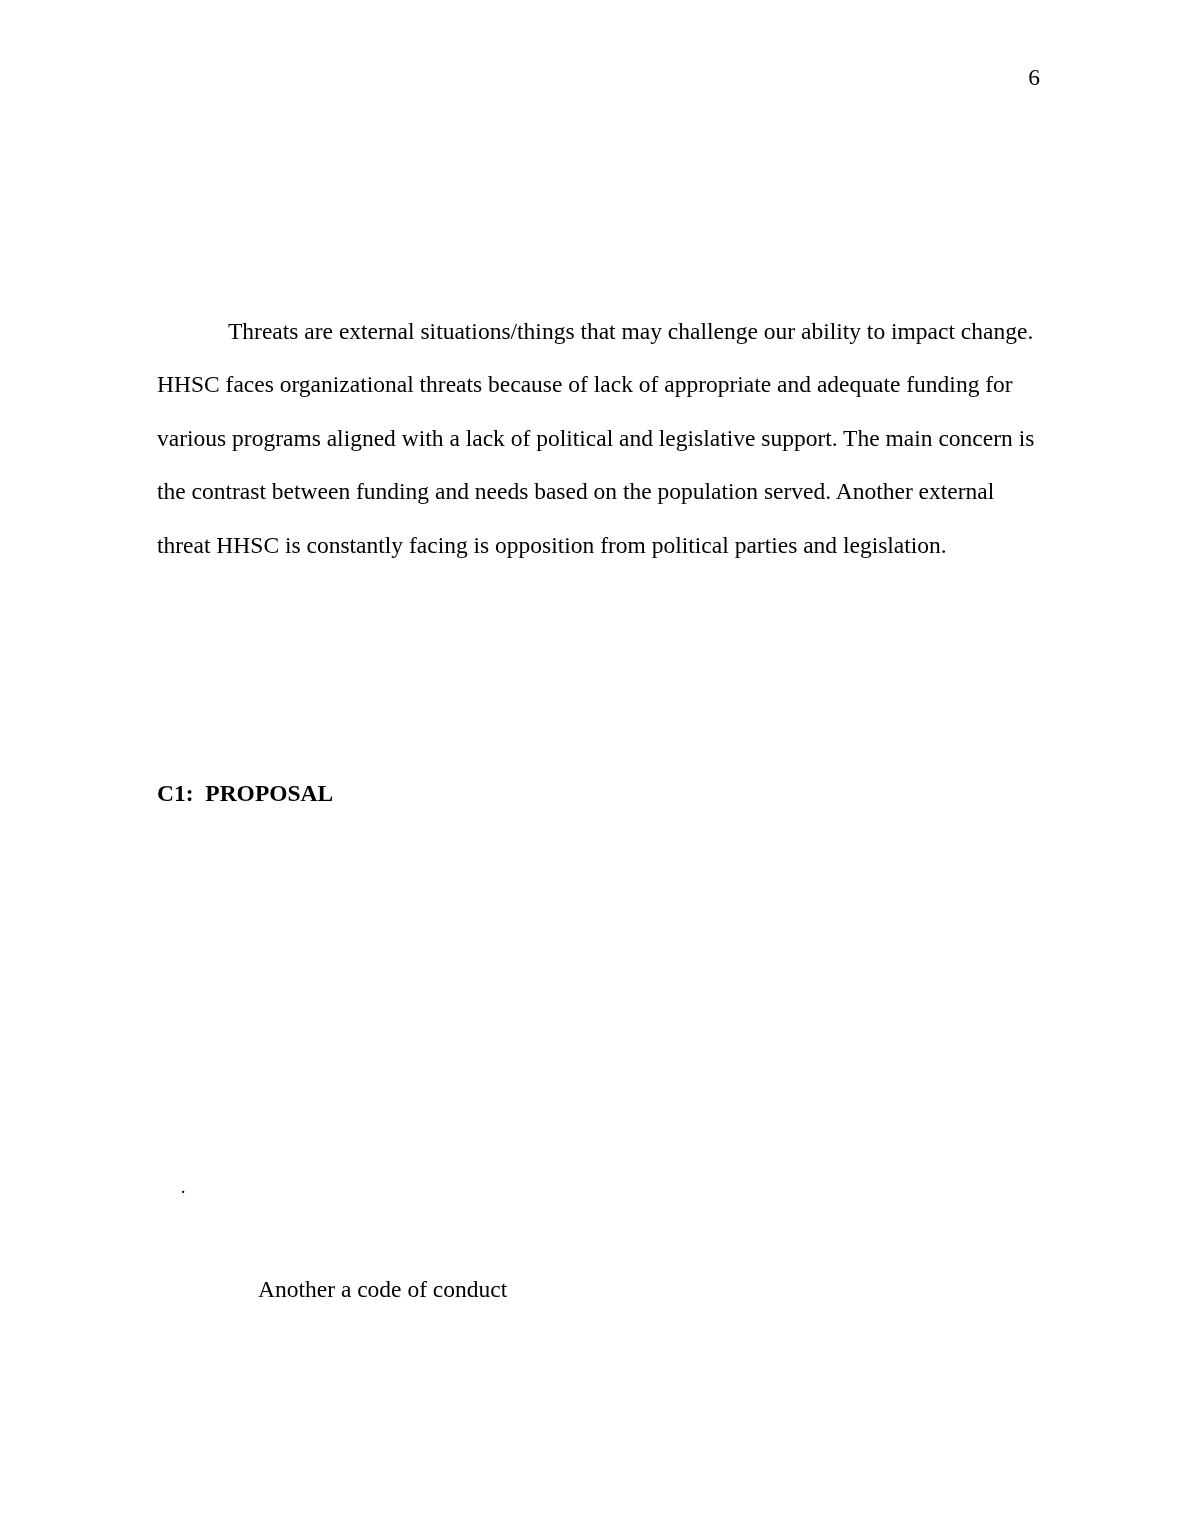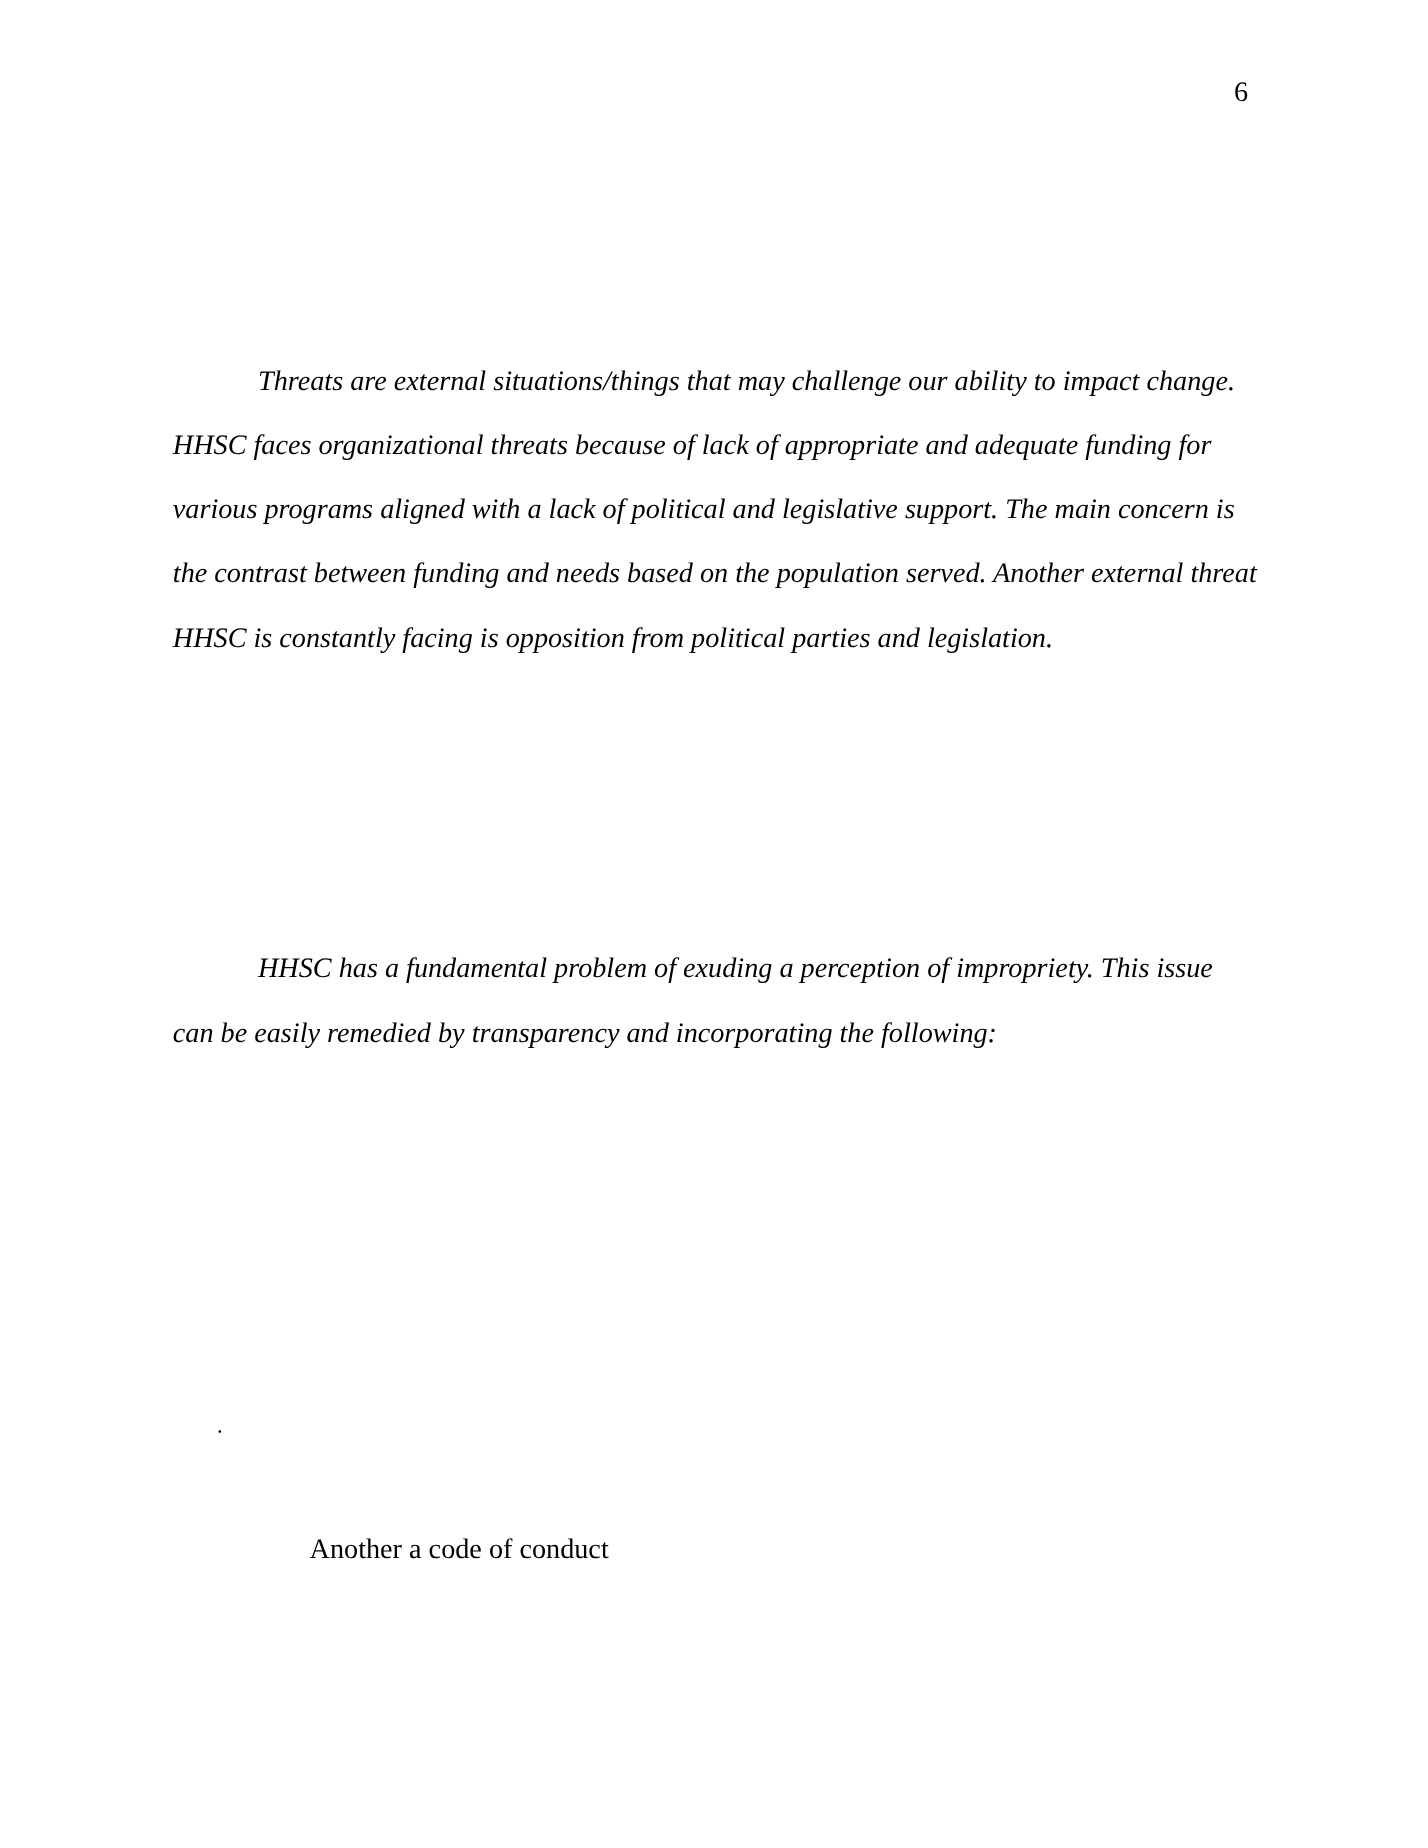--- a/index.html
+++ b/index.html
@@ -27,22 +27,21 @@
     position: absolute;
     left: 140px;
     top: 127px;
     width: 912px;
     font-size: 23.5px;
     line-height: 53.5px;
     text-align: left;
     white-space: pre-wrap;
   }
   .content p {
-    margin: 4px;
-    font-style: italic;
+    margin: 17px;
   }
   .indent {
     text-indent: 71px;
   }
   .heading {
     font-weight: bold;
   }
   ul.bullets {
     list-style: none;
     margin: 10px 0 0 0;
@@ -65,22 +64,22 @@
 <body>
 
 <div class="page">
 
   <div class="page-number">6</div>
 
   <div class="content">
 
     <p class="indent">Threats are external situations/things that may challenge our ability to impact change. HHSC faces organizational threats because of lack of appropriate and adequate funding for various programs aligned with a lack of political and legislative support. The main concern is the contrast between funding and needs based on the population served. Another external threat HHSC is constantly facing is opposition from political parties and legislation.</p>
 
+    <p class="heading">C1:  PROPOSAL</p>
 
-    <p class="indent">HHSC has a fundamental problem of exuding a perception of impropriety. This issue can be easily remedied by transparency and incorporating the following:</p>
 
     <ul class="bullets">
       <li>
         <span class="bullet-dot">·</span>
         <span>Another a code of conduct</span>
       </li>
       
       
       
       

